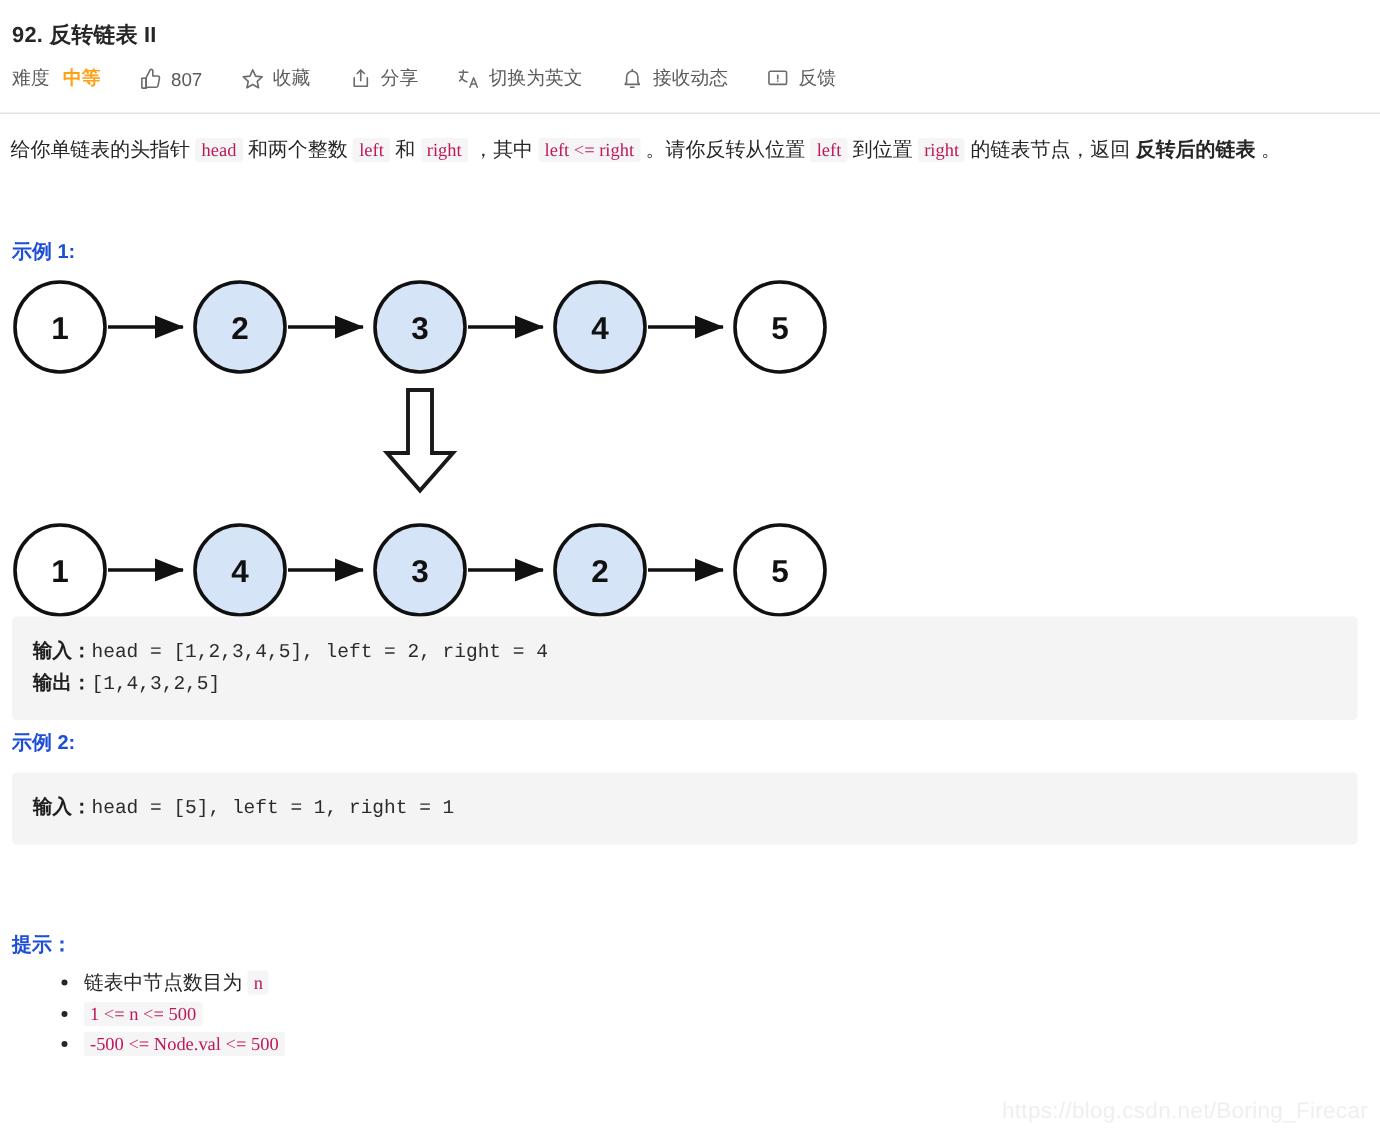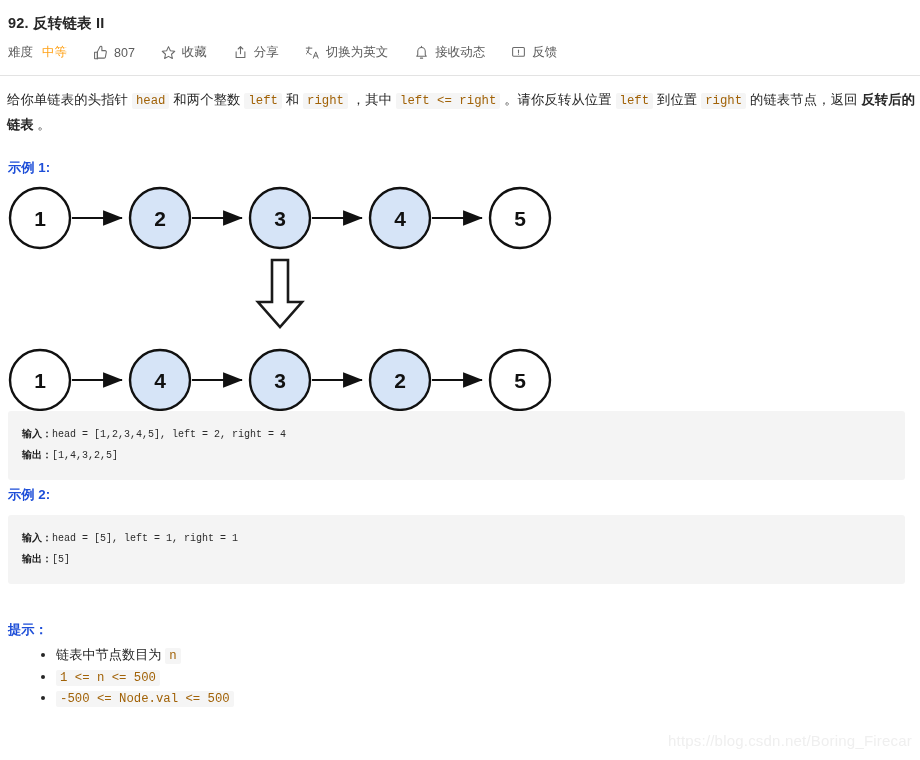--- a/index.html
+++ b/index.html
@@ -46,21 +46,21 @@
     align-items: center;
     font-size: 12.5px;
     color: #5c5c5c;
     margin-right: 26px;
   }
   .meta-item:last-child { margin-right: 0; }
   .meta-label { color: #5c5c5c; }
   .difficulty-value {
     color: #ffa116;
     margin-left: 9px;
-    font-weight: normal;
+    font-weight: bold;
   }
   .meta-icon {
     display: inline-flex;
     align-items: center;
     justify-content: center;
     width: 15px;
     height: 15px;
     margin-right: 6px;
     color: #6b6b6b;
   }
@@ -79,23 +79,23 @@
     position: absolute;
     left: 7px;
     top: 88px;
     width: 908px;
     font-size: 13.3px;
     line-height: 24px;
     color: #262626;
     text-align: justify;
   }
   code.ic {
-    font-family: Liberation Mono, monospace;
+    font-family: Liberation Serif, serif;
     background: #f5f5f5;
-    color: #a16207;
+    color: #be185d;
     font-size: 12.3px;
     padding: 1px 4px;
     border-radius: 2px;
     white-space: nowrap;
   }
   .bold { font-weight: bold; }
 
   
   .section-heading {
     position: absolute;
@@ -131,21 +131,21 @@
     width: 897px;
     background: #f4f4f4;
     border-radius: 3px;
     box-sizing: border-box;
     padding: 13px 14px 14px 14px;
   }
   #example-1 { top: 411px; }
   #example-2 { top: 515px; }
   .code-line {
     font-family: "Liberation Mono", "DejaVu Sans Mono", monospace;
-    font-size: 10px;
+    font-size: 13px;
     line-height: 20px;
     color: #2b2b2b;
     white-space: pre;
   }
   .code-line .lbl {
     font-family: "Liberation Sans", "DejaVu Sans", sans-serif;
     font-weight: bold;
     color: #1f1f1f;
   }
 
@@ -351,21 +351,20 @@
 
   <div class="example-block" id="example-1">
     <div class="code-line"><span class="lbl">输入：</span><span>head = [1,2,3,4,5], left = 2, right = 4</span></div>
     <div class="code-line"><span class="lbl">输出：</span><span>[1,4,3,2,5]</span></div>
   </div>
 
   <div class="section-heading" id="ex2-heading">示例 2:</div>
 
   <div class="example-block" id="example-2">
     <div class="code-line"><span class="lbl">输入：</span><span>head = [5], left = 1, right = 1</span></div>
-    <div class="code-line"><span class="lbl">输出：</span><span>[5]</span></div>
   </div>
 
   <div class="section-heading" id="hints-heading">提示：</div>
   <ul class="hints-list">
     <li><span>链表中节点数目为 </span><code class="ic">n</code></li>
     <li><code class="ic">1 &lt;= n &lt;= 500</code></li>
     <li><code class="ic">-500 &lt;= Node.val &lt;= 500</code></li>
   </ul>
 
   <div class="watermark">https://blog.csdn.net/Boring_Firecar</div>

